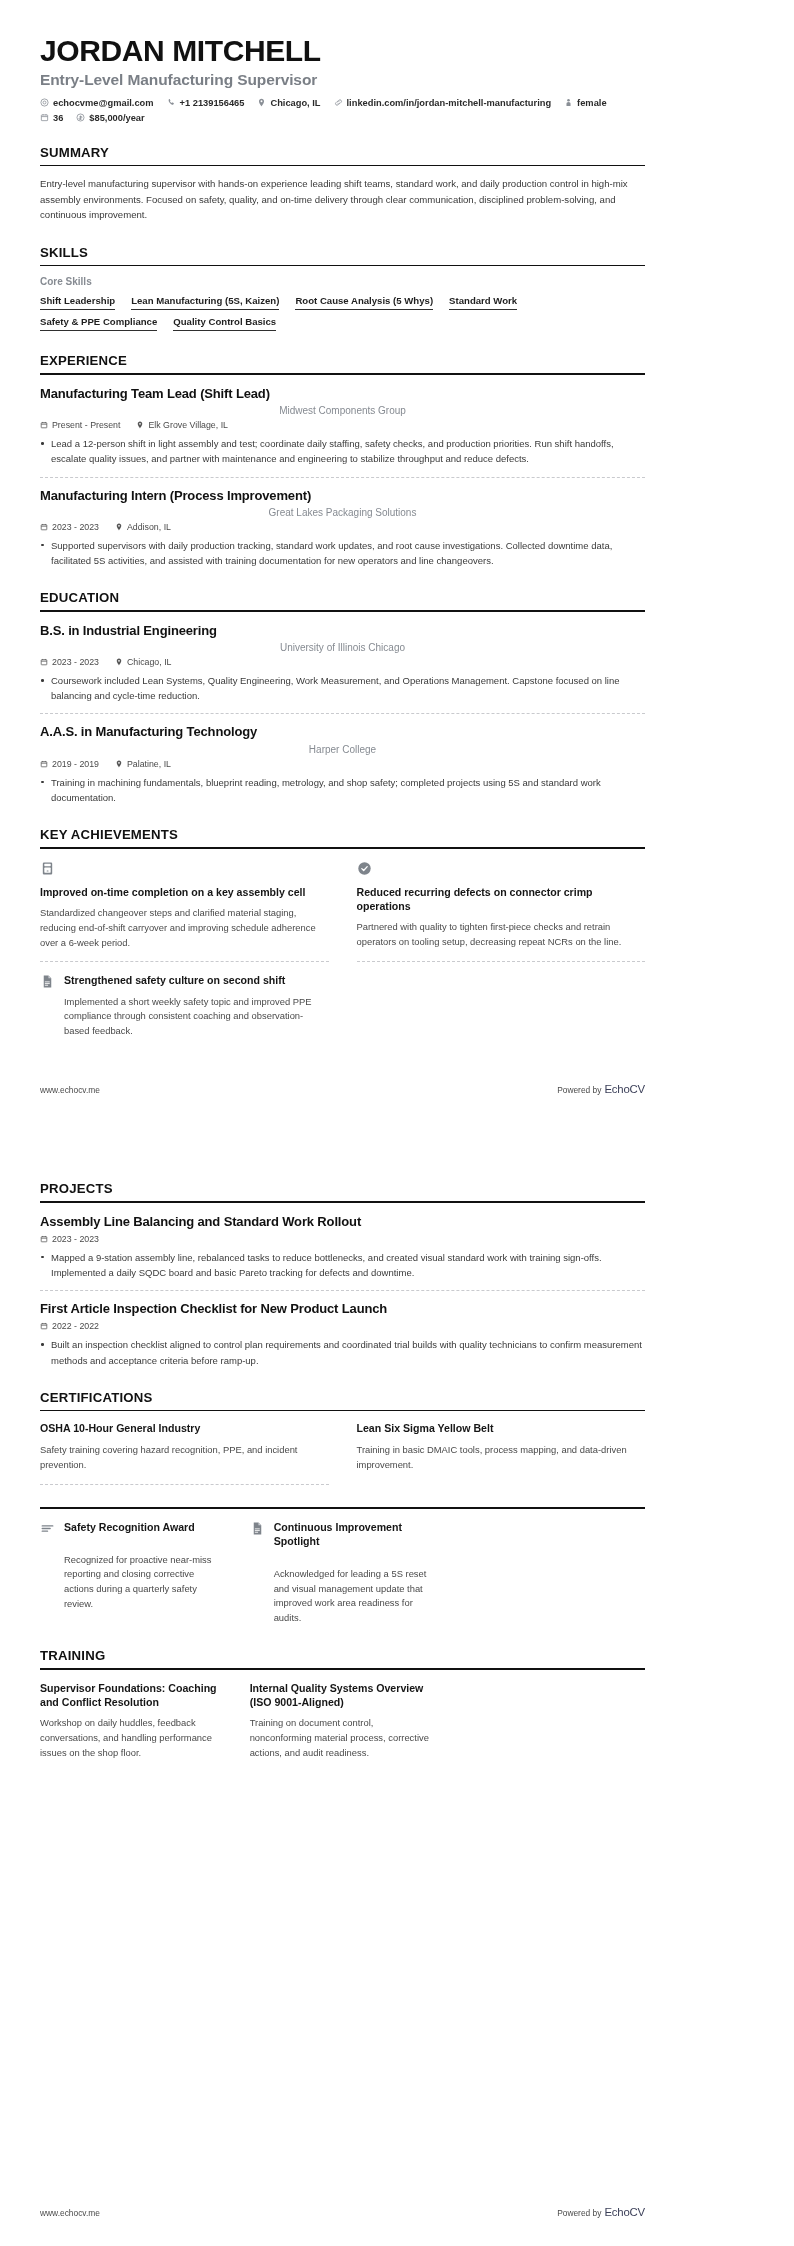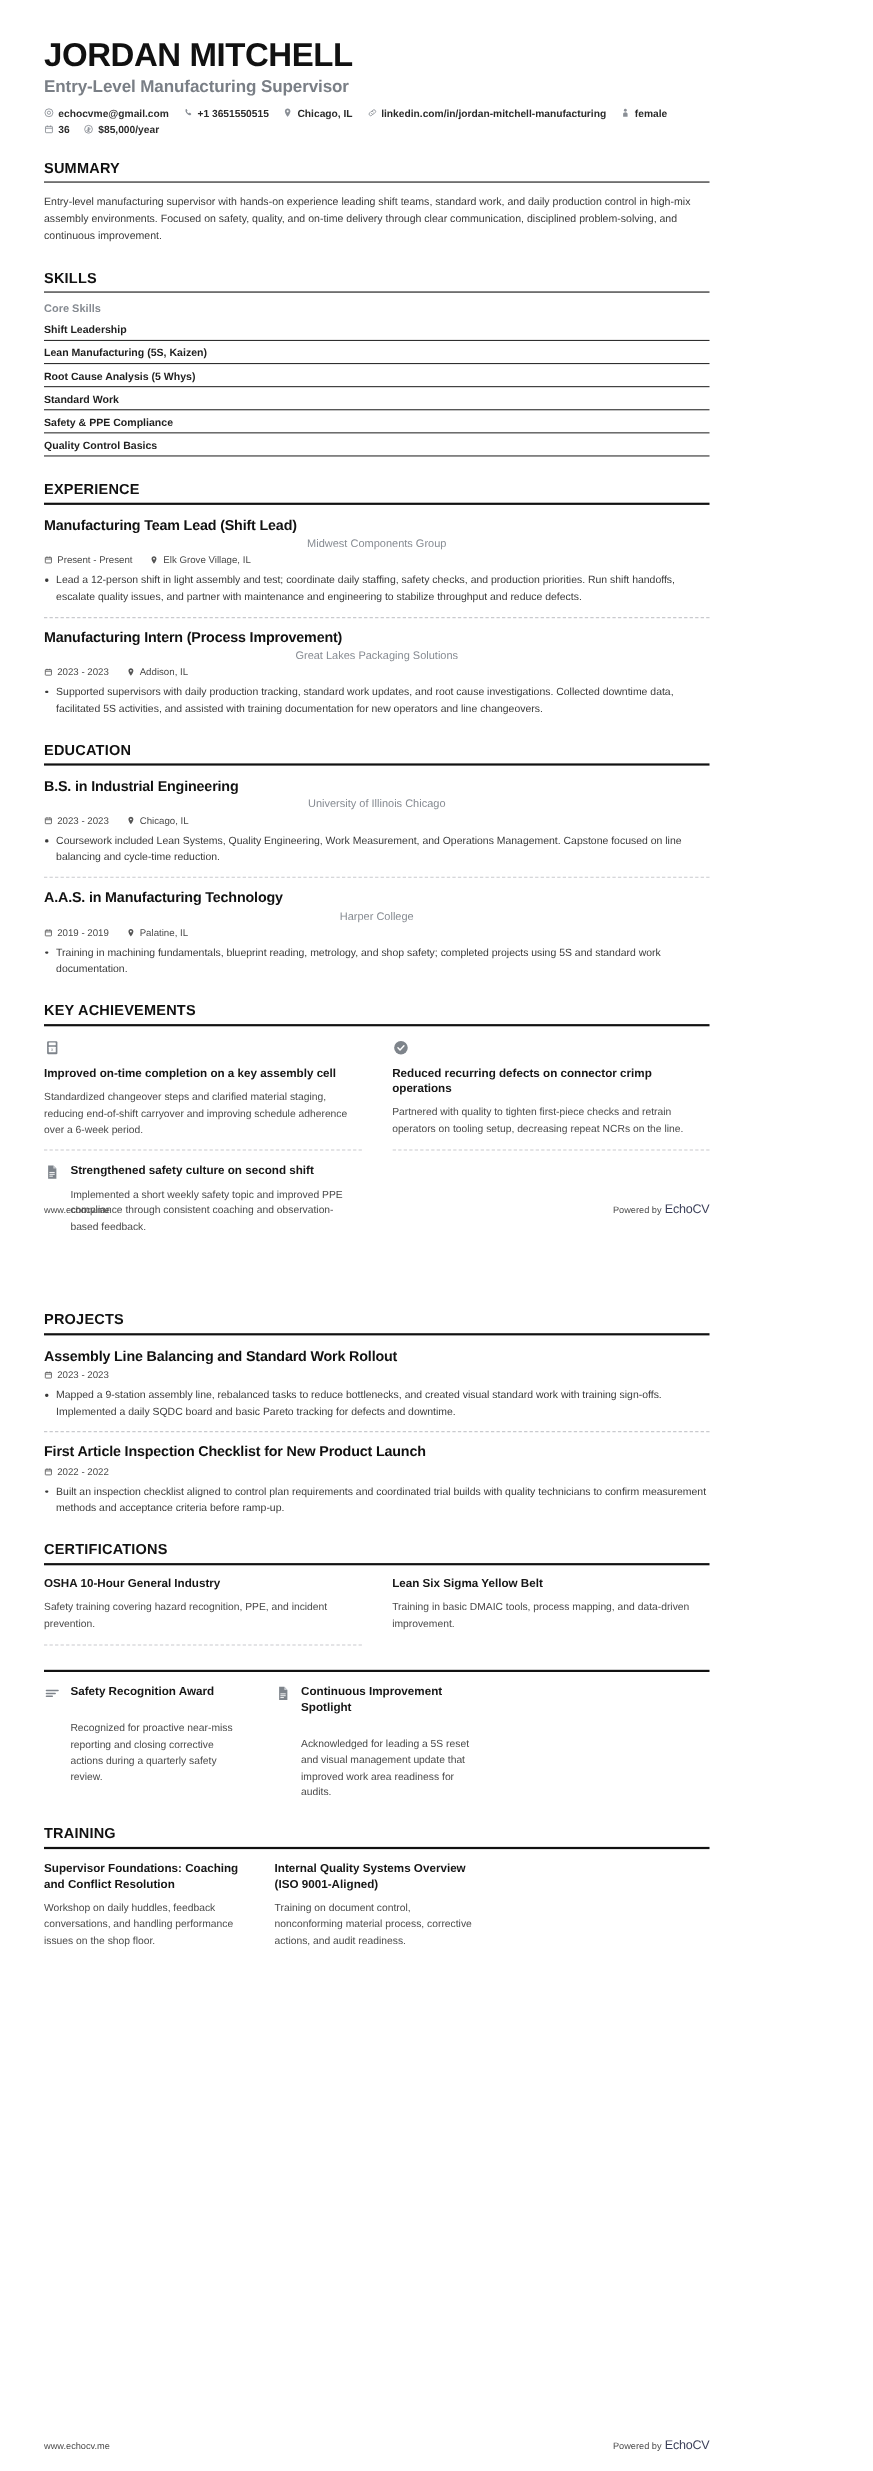--- a/index.html
+++ b/index.html
@@ -79,21 +79,20 @@
     margin-top: 10px;
     font-size: 10px;
     font-weight: 700;
     color: #868b92;
   }
   .skills-list {
     display: flex;
     flex-wrap: wrap;
     margin-top: 6px;
     gap: 4px 16px;
-    flex-direction: column;
   }
   .skill-chip {
     font-size: 9.6px;
     font-weight: 700;
     color: #1f1f1f;
     border-bottom: 1.4px solid #2f2f2f;
     padding: 2px 0 3px 0;
     white-space: nowrap;
   }
 
@@ -235,21 +234,21 @@
             </svg>
           </span>
         <span>echocvme@gmail.com</span>
       </div>
       <div class="contact-item">
         <span class="ic">
             <svg viewBox="0 0 16 16" fill="currentColor">
               <path d="M3.2 2.1c.5-.5 1.3-.4 1.7.2l1 1.5c.3.5.2 1.1-.2 1.5l-.6.5c.6 1.4 1.7 2.5 3.1 3.1l.5-.6c.4-.4 1-.5 1.5-.2l1.5 1c.6.4.7 1.2.2 1.7l-.8.8c-.5.5-1.2.6-1.8.4C6.7 11.2 4.1 8.6 2.9 5.4c-.2-.6-.1-1.3.4-1.8l-.1.5z"></path>
             </svg>
           </span>
-        <span>+1 3651550515</span>
+        <span>+1 2139156465</span>
       </div>
       <div class="contact-item">
         <span class="ic">
             <svg viewBox="0 0 16 16" fill="currentColor">
               <path d="M8 1.2c-2.5 0-4.5 2-4.5 4.5C3.5 9.2 8 14.8 8 14.8s4.5-5.6 4.5-9.1c0-2.5-2-4.5-4.5-4.5zm0 6.2a1.7 1.7 0 110-3.4 1.7 1.7 0 010 3.4z"></path>
             </svg>
           </span>
         <span>Chicago, IL</span>
       </div>
       <div class="contact-item">

